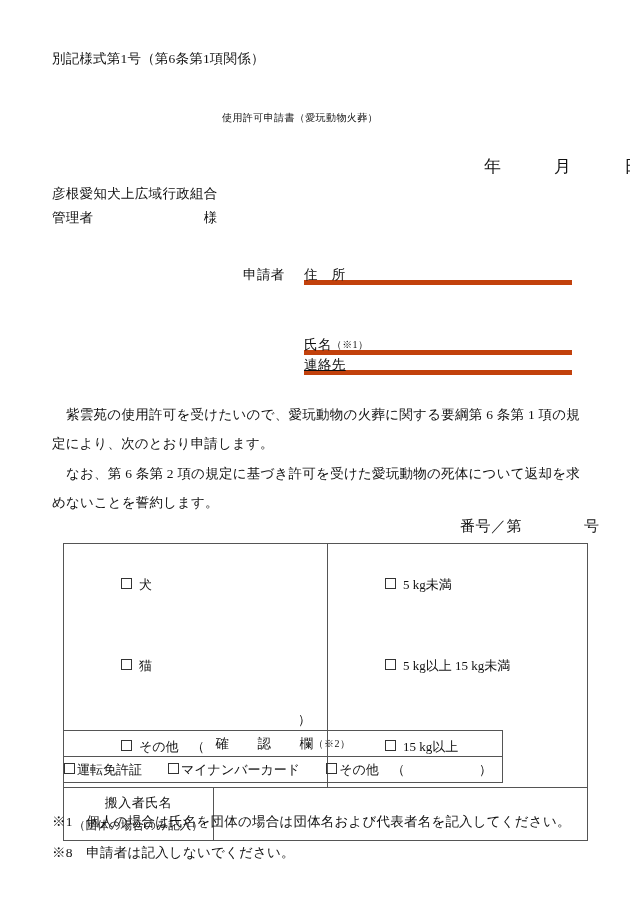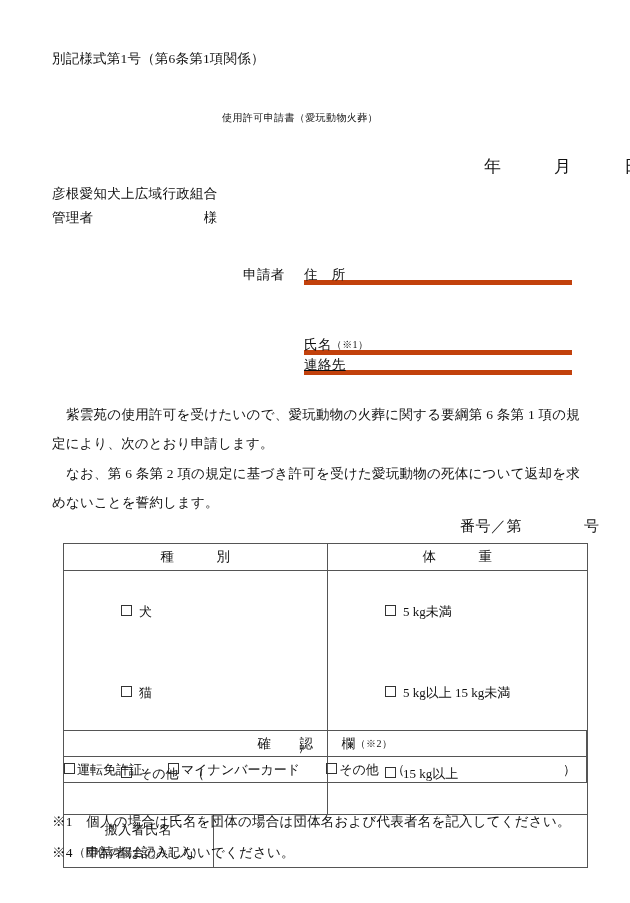--- a/index.html
+++ b/index.html
@@ -153,21 +153,21 @@
     padding: 4px 0;
     line-height: 22px;
   }
   .carrier-main { font-size: 13px; letter-spacing: 0.5px; }
   .carrier-sub  { font-size: 11.5px; letter-spacing: 0.2px; }
   .blank-cell { height: 52px; }
 
   
   .confirm-tbl {
     left: 63px; top: 730px;
-    width: 524px;
+    width: 440px;
   }
   .confirm-head {
     text-align: center;
     height: 25px;
     font-size: 13.5px;
     letter-spacing: 0.5px;
   }
   .confirm-row {
     height: 25px;
     font-size: 13px;
@@ -233,24 +233,20 @@
   <div class="abs bango">番号／第　　　　号</div>
 
   <table class="tbl main-tbl">
     <colgroup>
       <col style="width:150px">
       <col style="width:114px">
       <col style="width:260px">
     </colgroup>
     <tbody>
       <tr>
-        <td class="th-cell" colspan="2">種　　　別</td>
-        <td class="th-cell">体　　　重</td>
-      </tr>
-      <tr>
         <td class="opt-cell" colspan="2">
           <div class="opt-line">
             <span class="cb"></span><span>犬</span>
           </div>
           <div class="opt-line">
             <span class="cb"></span><span>猫</span>
           </div>
           <div class="opt-line">
             <span class="cb"></span><span>その他　（</span><span class="paren-close">）</span>
           </div>
@@ -282,15 +278,15 @@
       <tr>
         <td class="confirm-head"><span>確　　認　　欄</span><span class="sup-note">（※2）</span></td>
       </tr>
       <tr>
         <td class="confirm-row"><span class="cb-tight"></span><span>運転免許証</span>　　<span class="cb-tight"></span><span>マイナンバーカード</span>　　<span class="cb-tight"></span><span>その他　（</span><span class="confirm-paren">）</span></td>
       </tr>
     </tbody>
   </table>
 
   <div class="footnote fn1">※1　個人の場合は氏名を団体の場合は団体名および代表者名を記入してください。</div>
-  <div class="footnote fn2">※4　申請者は記入しないでください。</div>
+  <div class="footnote fn2">※8　申請者は記入しないでください。</div>
 
 </div>
 
 </body></html>

